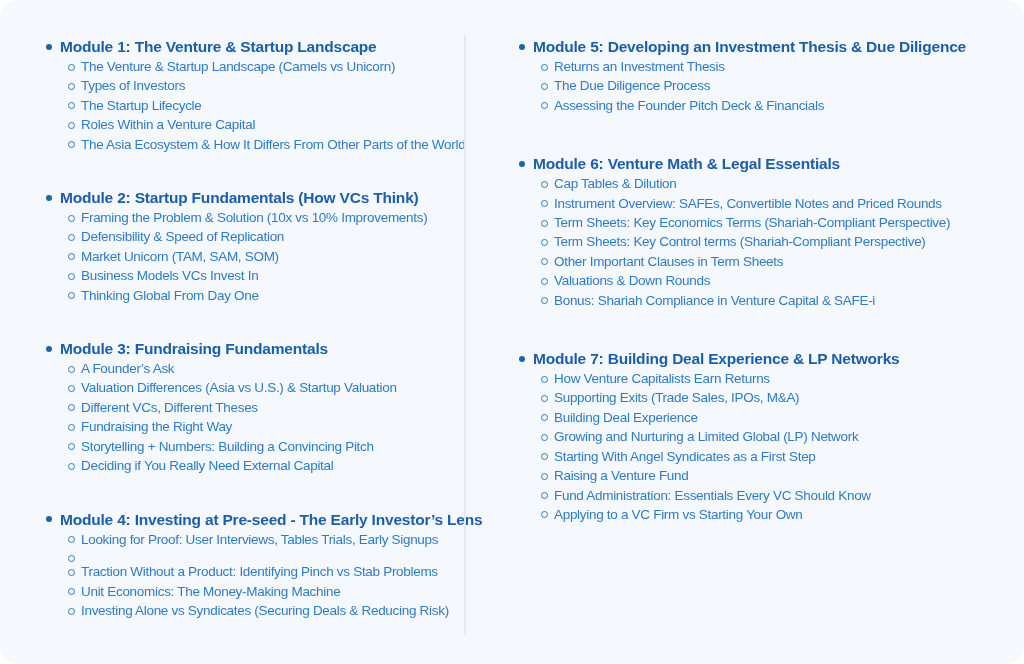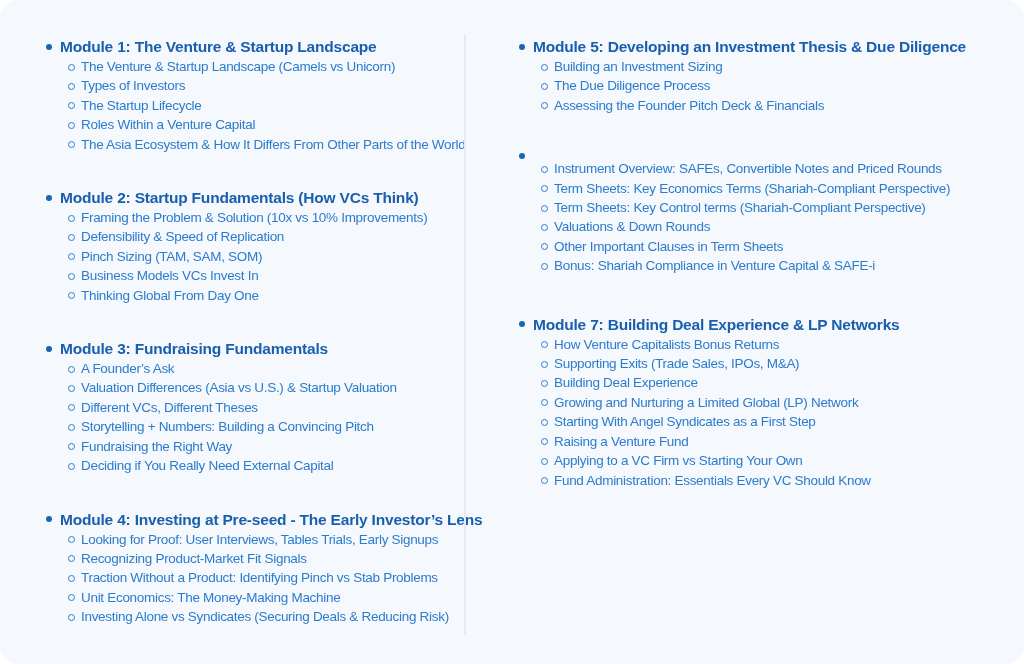--- a/index.html
+++ b/index.html
@@ -126,21 +126,21 @@
           <div class="module-item">
             <span class="circle"></span>
             <span class="item-label">Framing the Problem &amp; Solution (10x vs 10% Improvements)</span>
           </div>
           <div class="module-item">
             <span class="circle"></span>
             <span class="item-label">Defensibility &amp; Speed of Replication</span>
           </div>
           <div class="module-item">
             <span class="circle"></span>
-            <span class="item-label">Pinch Sizing (TAM, SAM, SOM)</span>
+            <span class="item-label">Market Unicorn (TAM, SAM, SOM)</span>
           </div>
           <div class="module-item">
             <span class="circle"></span>
             <span class="item-label">Business Models VCs Invest In</span>
           </div>
           <div class="module-item">
             <span class="circle"></span>
             <span class="item-label">Thinking Global From Day One</span>
           </div>
         </div>
@@ -158,45 +158,44 @@
           <div class="module-item">
             <span class="circle"></span>
             <span class="item-label">Valuation Differences (Asia vs U.S.) &amp; Startup Valuation</span>
           </div>
           <div class="module-item">
             <span class="circle"></span>
             <span class="item-label">Different VCs, Different Theses</span>
           </div>
           <div class="module-item">
             <span class="circle"></span>
+            <span class="item-label">Fundraising the Right Way</span>
+          </div>
+          <div class="module-item">
+            <span class="circle"></span>
             <span class="item-label">Storytelling + Numbers: Building a Convincing Pitch</span>
           </div>
           <div class="module-item">
             <span class="circle"></span>
-            <span class="item-label">Fundraising the Right Way</span>
-          </div>
-          <div class="module-item">
-            <span class="circle"></span>
             <span class="item-label">Deciding if You Really Need External Capital</span>
           </div>
         </div>
       </div>
       <div class="module">
         <div class="module-title-row">
           <span class="dot"></span>
           <span class="module-title">Module 4: Investing at Pre-seed - The Early Investor’s Lens</span>
         </div>
         <div class="module-items">
           <div class="module-item">
             <span class="circle"></span>
             <span class="item-label">Looking for Proof: User Interviews, Tables Trials, Early Signups</span>
           </div>
           <div class="module-item">
             <span class="circle"></span>
-            <span class="item-label">Recognizing Product-Market Fit Signals</span>
           </div>
           <div class="module-item">
             <span class="circle"></span>
             <span class="item-label">Traction Without a Product: Identifying Pinch vs Stab Problems</span>
           </div>
           <div class="module-item">
             <span class="circle"></span>
             <span class="item-label">Unit Economics: The Money-Making Machine</span>
           </div>
           <div class="module-item">
@@ -209,72 +208,77 @@
   <div class="divider"></div>
   <div class="col col-right">
       <div class="module">
         <div class="module-title-row">
           <span class="dot"></span>
           <span class="module-title">Module 5: Developing an Investment Thesis &amp; Due Diligence</span>
         </div>
         <div class="module-items">
           <div class="module-item">
             <span class="circle"></span>
-            <span class="item-label">Building an Investment Sizing</span>
+            <span class="item-label">Returns an Investment Thesis</span>
           </div>
           <div class="module-item">
             <span class="circle"></span>
             <span class="item-label">The Due Diligence Process</span>
           </div>
           <div class="module-item">
             <span class="circle"></span>
             <span class="item-label">Assessing the Founder Pitch Deck &amp; Financials</span>
           </div>
         </div>
       </div>
       <div class="module">
         <div class="module-title-row">
           <span class="dot"></span>
-        </div>
-        <div class="module-items">
+          <span class="module-title">Module 6: Venture Math &amp; Legal Essentials</span>
+        </div>
+        <div class="module-items">
+          <div class="module-item">
+            <span class="circle"></span>
+            <span class="item-label">Cap Tables &amp; Dilution</span>
+          </div>
           <div class="module-item">
             <span class="circle"></span>
             <span class="item-label">Instrument Overview: SAFEs, Convertible Notes and Priced Rounds</span>
           </div>
           <div class="module-item">
             <span class="circle"></span>
             <span class="item-label">Term Sheets: Key Economics Terms (Shariah-Compliant Perspective)</span>
           </div>
           <div class="module-item">
             <span class="circle"></span>
             <span class="item-label">Term Sheets: Key Control terms (Shariah-Compliant Perspective)</span>
           </div>
           <div class="module-item">
             <span class="circle"></span>
+            <span class="item-label">Other Important Clauses in Term Sheets</span>
+          </div>
+          <div class="module-item">
+            <span class="circle"></span>
             <span class="item-label">Valuations &amp; Down Rounds</span>
           </div>
           <div class="module-item">
             <span class="circle"></span>
-            <span class="item-label">Other Important Clauses in Term Sheets</span>
-          </div>
-          <div class="module-item">
-            <span class="circle"></span>
             <span class="item-label">Bonus: Shariah Compliance in Venture Capital &amp; SAFE-i</span>
           </div>
         </div>
       </div>
       <div class="module">
         <div class="module-title-row">
           <span class="dot"></span>
           <span class="module-title">Module 7: Building Deal Experience &amp; LP Networks</span>
         </div>
         <div class="module-items">
           <div class="module-item">
             <span class="circle"></span>
-            <span class="item-label">How Venture Capitalists Bonus Returns</span>
+            <span class="item-label">How Venture Capitalists Earn Returns</span>
           </div>
           <div class="module-item">
             <span class="circle"></span>
             <span class="item-label">Supporting Exits (Trade Sales, IPOs, M&amp;A)</span>
           </div>
           <div class="module-item">
             <span class="circle"></span>
             <span class="item-label">Building Deal Experience</span>
           </div>
           <div class="module-item">
@@ -284,22 +288,22 @@
           <div class="module-item">
             <span class="circle"></span>
             <span class="item-label">Starting With Angel Syndicates as a First Step</span>
           </div>
           <div class="module-item">
             <span class="circle"></span>
             <span class="item-label">Raising a Venture Fund</span>
           </div>
           <div class="module-item">
             <span class="circle"></span>
+            <span class="item-label">Fund Administration: Essentials Every VC Should Know</span>
+          </div>
+          <div class="module-item">
+            <span class="circle"></span>
             <span class="item-label">Applying to a VC Firm vs Starting Your Own</span>
-          </div>
-          <div class="module-item">
-            <span class="circle"></span>
-            <span class="item-label">Fund Administration: Essentials Every VC Should Know</span>
           </div>
         </div>
       </div>
     </div>
 </div>
 
 </body></html>

